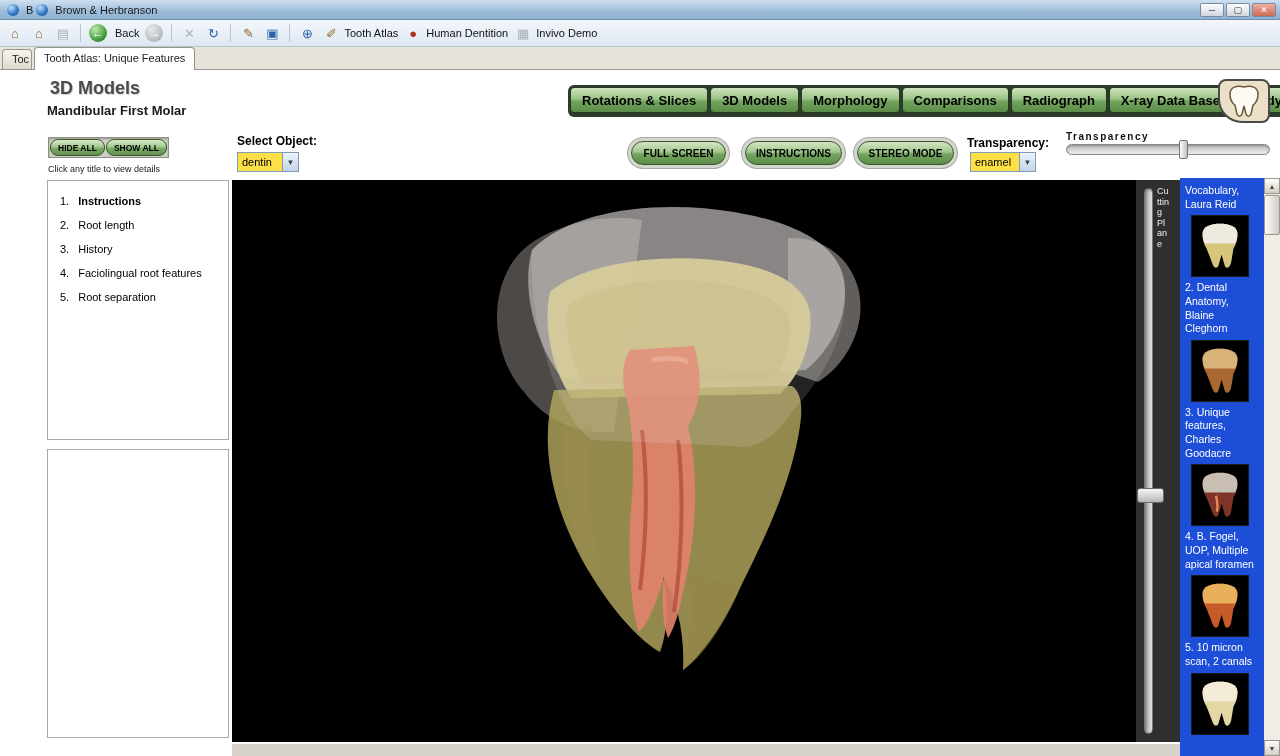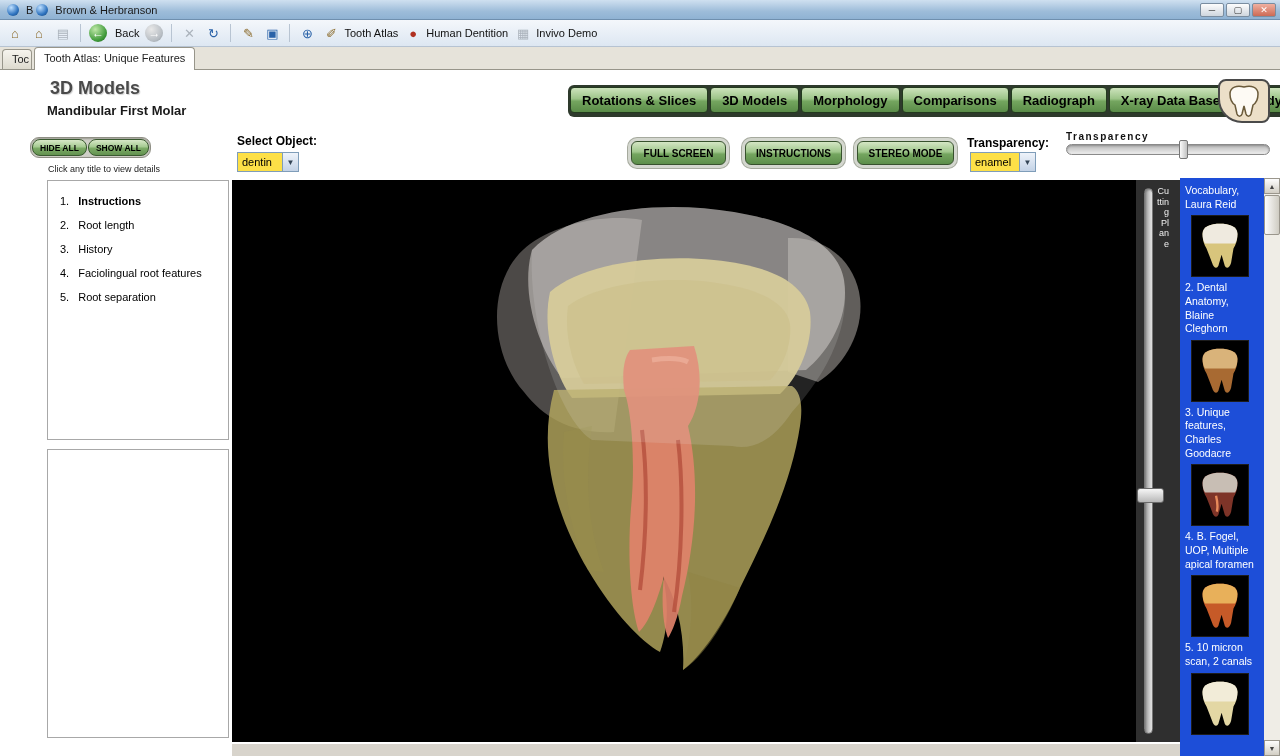--- a/index.html
+++ b/index.html
@@ -53,38 +53,38 @@
   .navbar { position:absolute; left:568px; top:85px; height:32px; display:flex; gap:2px;
     background:#2e3a2c; border-radius:6px; padding:2px; }
   .nav-btn { height:26px; padding:0 11px; font-size:13px; font-weight:bold; color:#000;
     background:linear-gradient(#cde3bc,#9cc488 45%,#74a55f 55%,#5a8c48);
     border:1px solid #233a1e; border-radius:4px; display:flex; align-items:center; white-space:nowrap;
     font-family:"Liberation Sans", sans-serif; }
   .tooth-logo { position:absolute; left:1218px; top:79px; width:52px; height:44px; background:#ecdfc8;
     border:2px solid #4a4a4a; border-radius:8px 8px 8px 24px; display:flex; align-items:center; justify-content:center; }
 
   
-  .hideshow { position:absolute; left:30px; top:137px; display:flex; gap:1px; background:#cfcfc7;
-    border:1px solid #8f8f85; border-radius:9px; padding:1px; box-shadow:inset 0 1px 2px #9a9a90; }
+  .hideshow { position:absolute; left:48px; top:137px; display:flex; gap:1px; background:#cfcfc7;
+    border:1px solid #8f8f85; border-radius:0; padding:1px; box-shadow:inset 0 1px 2px #9a9a90; }
   .sm-btn { height:17px; padding:0 7px; font-size:8.5px; font-weight:bold; color:#000;
     background:linear-gradient(#d8e8c8,#a6cb92 45%,#7cab66 55%,#639250);
     border:1px solid #3a5a30; border-radius:8px; display:flex; align-items:center;
     font-family:"Liberation Sans", sans-serif; }
   .hint { position:absolute; left:48px; top:164px; font-size:9px; color:#222; }
 
   .ctl-label { position:absolute; font-size:12px; font-weight:bold; color:#000; }
   .dropdown { position:absolute; height:20px; background:#fde047; border:1px solid #7f9db9; display:flex;
     align-items:center; font-size:11px; color:#000; }
   .dd-text { flex:1; padding-left:4px; }
   .dd-arrow { width:16px; height:18px; background:linear-gradient(#eef3fa,#c4d3e6); border-left:1px solid #7f9db9;
     font-size:8px; display:flex; align-items:center; justify-content:center; color:#345; }
 
   .pill-btn { position:absolute; height:24px; font-size:10px; font-weight:bold; color:#000;
     background:linear-gradient(#d4e6c4,#a0c78c 45%,#74a55f 55%,#5c8e4a);
-    border:1px solid #37512d; border-radius:6px; display:flex; align-items:center; justify-content:center;
+    border:1px solid #37512d; border-radius:12px; display:flex; align-items:center; justify-content:center;
     box-shadow:0 0 0 3px #d4d7cf, 0 0 0 4px #a6aa9e; font-family:"Liberation Sans", sans-serif; }
 
   .t-slider-label { position:absolute; left:1066px; top:131px; font-size:10px; font-weight:bold;
     letter-spacing:1.5px; color:#111; }
   .t-track { position:absolute; left:1066px; top:144px; width:204px; height:11px; border-radius:6px;
     background:linear-gradient(#b8b8b8,#eeeeee); border:1px solid #8a8a8a; box-shadow:inset 0 1px 2px #909090; }
   .t-handle { position:absolute; left:1179px; top:140px; width:9px; height:19px; border-radius:2px;
     background:linear-gradient(90deg,#fafafa,#c2c2c2); border:1px solid #777; }
 
   
@@ -96,21 +96,21 @@
     border:1px solid #a8a8a8; }
 
   
   .viewport { position:absolute; left:232px; top:180px; width:904px; height:562px; background:#000; overflow:hidden; }
 
   
   .cut-strip { position:absolute; left:1136px; top:180px; width:44px; height:562px; background:#2f2f2f; }
   .cut-track { position:absolute; left:8px; top:8px; width:9px; height:546px; border-radius:5px;
     background:linear-gradient(90deg,#9a9a9a,#e8e8e8); border:1px solid #777; box-shadow:inset 1px 1px 2px #808080; }
   .cut-letters { position:absolute; left:21px; top:6px; width:12px; font-size:9px; line-height:10.5px;
-    color:#f0f0f0; word-break:break-all; text-align:right; }
+    color:#f0f0f0; word-break:break-all; text-align:left; }
   .cut-handle { position:absolute; left:1px; top:308px; width:27px; height:15px; border-radius:3px;
     background:linear-gradient(#f6f6f6,#b8b8b8); border:1px solid #6a6a6a; }
 
   
   .thumb-panel { position:absolute; left:1180px; top:178px; width:84px; height:578px; background:#1d4ed8;
     overflow:hidden; padding:2px 5px; }
   .thumb-caption { font-size:10.5px; line-height:1.3; color:#fff; margin:4px 0 4px 0; }
   .thumb-img { width:58px; height:62px; background:#000; margin:2px 0 4px 6px; border:1px solid #1c1c1c;
     display:flex; align-items:center; justify-content:center; }
 

